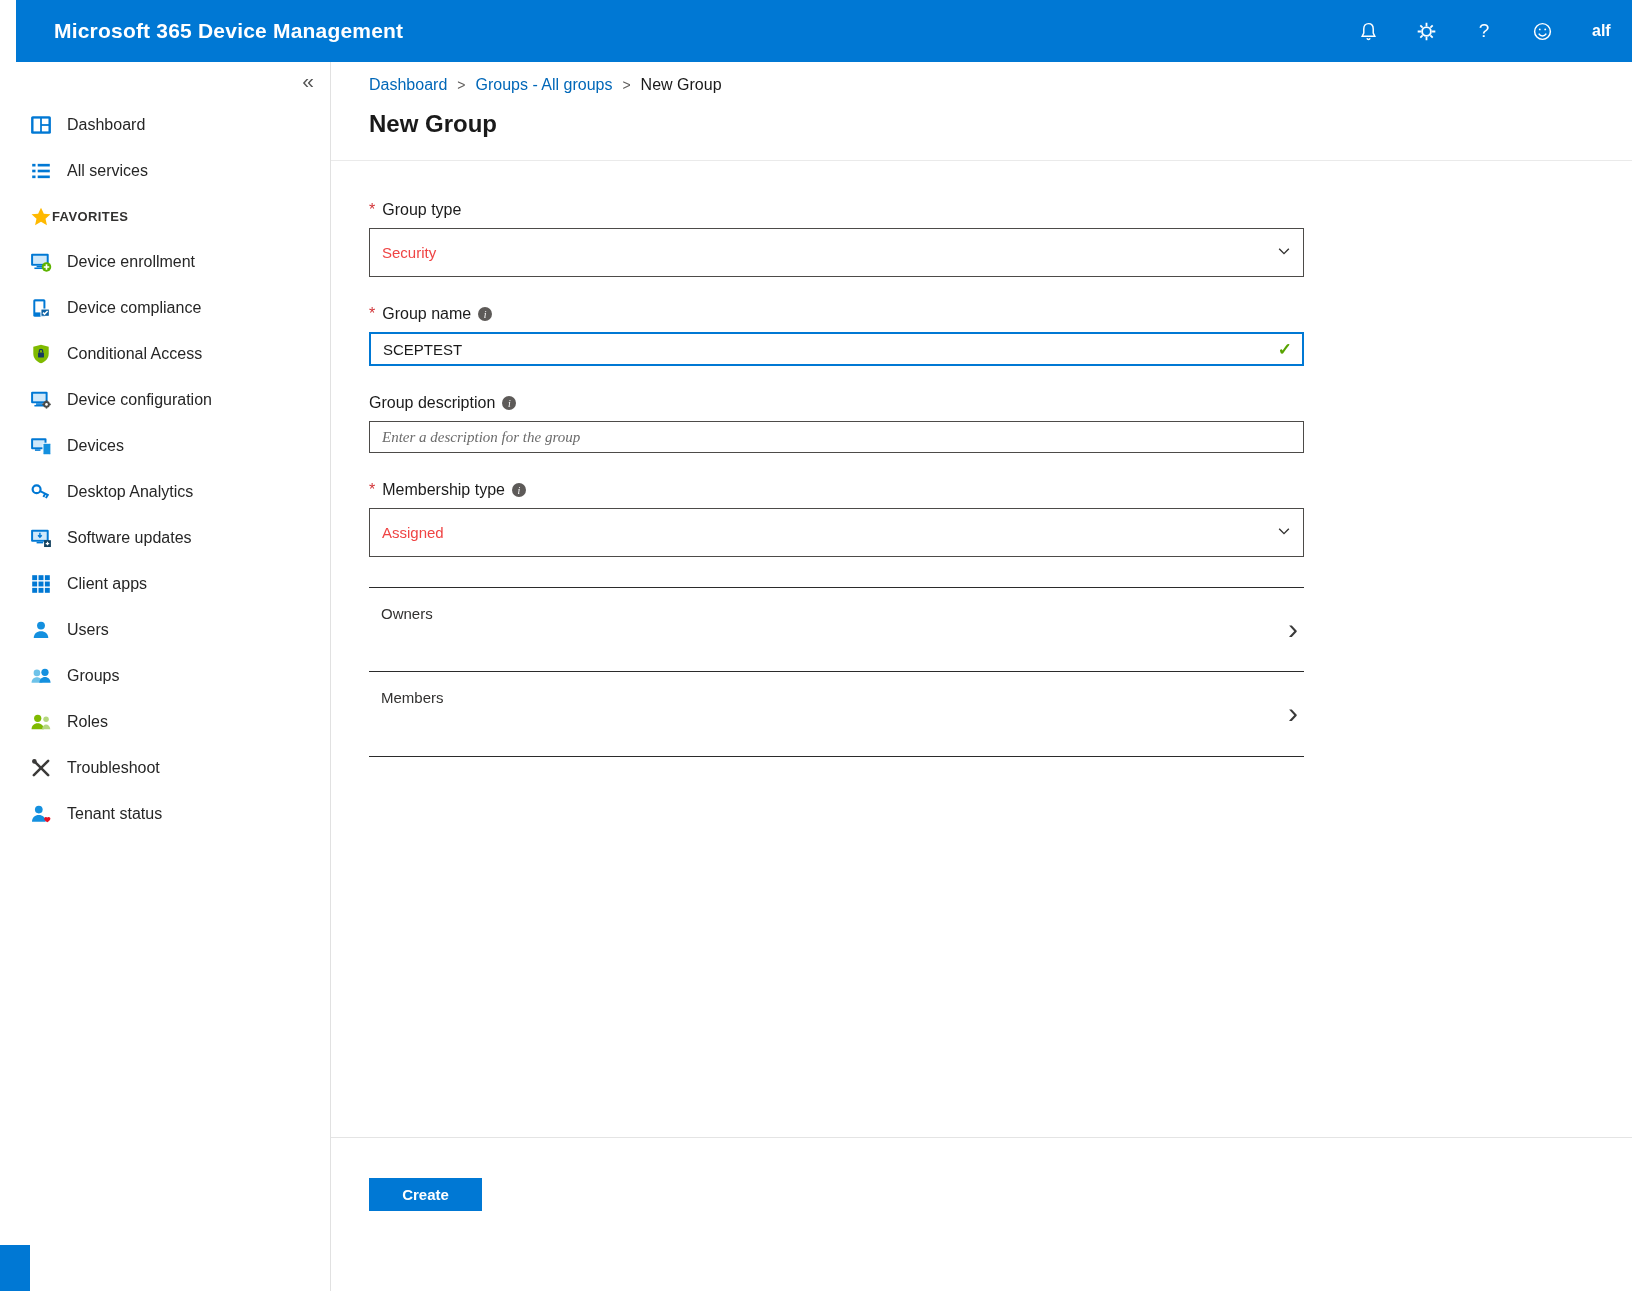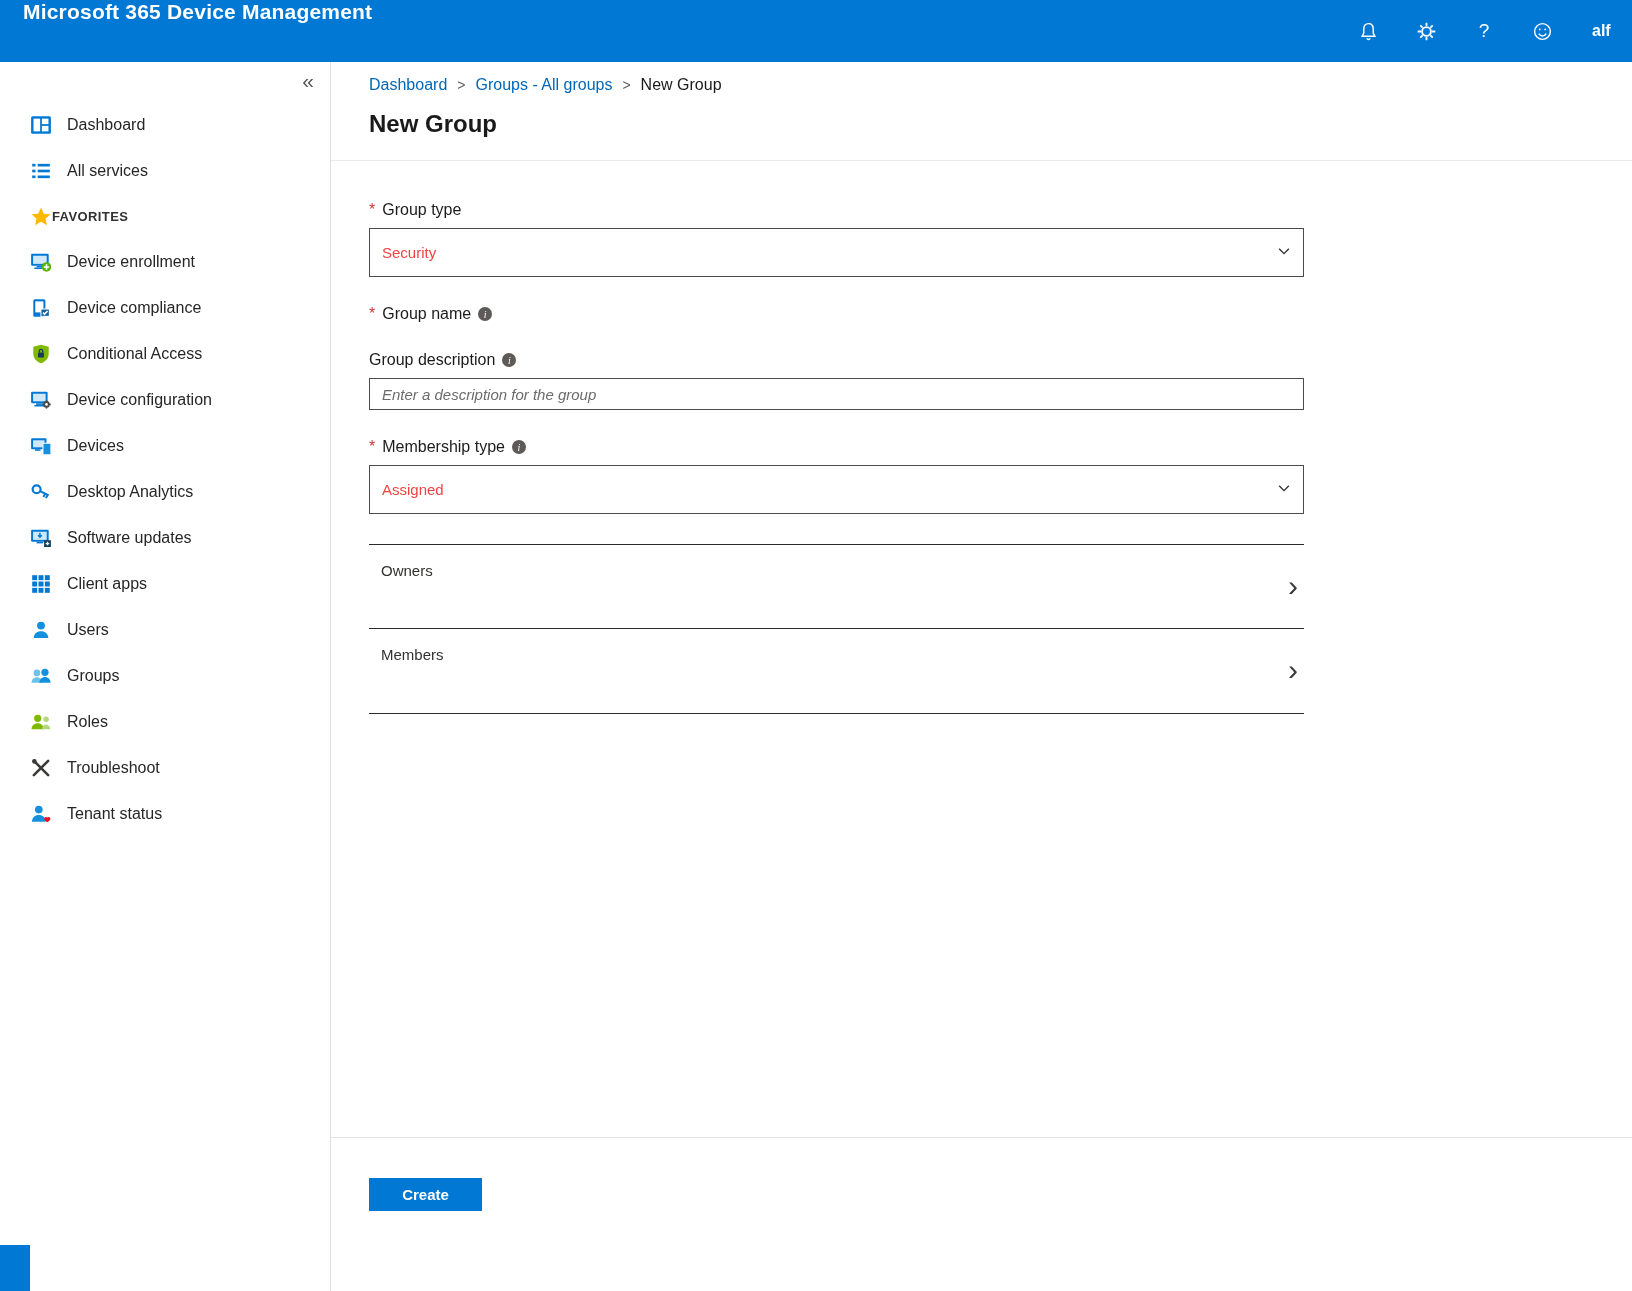--- a/index.html
+++ b/index.html
@@ -3,22 +3,22 @@
 <meta charset="utf-8">
 <style>
   * { box-sizing: border-box; margin: 0; padding: 0; }
   body {
     width: 1632px; height: 1291px; overflow: hidden;
     font-family: "Liberation Sans", sans-serif;
     background: #ffffff; color: #1a1a1a; position: relative;
   }
   
   .topbar {
-    height: 62px; background: #0078d4; display: flex; 
-    color: #fff; padding: 0 10px 0 23px;
+    height: 62px; background: #0078d4; display: flex; align-items: center;
+    color: #fff; padding: 0 10px 0 38px; margin-left: 16px;
   }
   .topbar-title { font-size: 21px; font-weight: bold; letter-spacing: 0.2px; }
   .topbar-right { margin-left: auto; display: flex; align-items: center; gap: 30px; padding-right: 4px; }
   .tb-icon { width: 28px; height: 28px; display: flex; align-items: center; justify-content: center; cursor: pointer; }
   .tb-icon svg { width: 21px; height: 21px; }
   .tb-help { font-size: 19px; color: #fff; font-weight: 400; }
   .tb-user { font-size: 16px; font-weight: bold; color: #fff; margin-left: 6px; width: 26px; overflow: hidden; white-space: nowrap; }
   
   .layout { display: flex; height: 1229px; }
   
@@ -67,21 +67,21 @@
   .select-box svg { width: 14px; height: 14px; }
   .input-wrap { height: 34px; border: 2px solid #0078d4; display: flex; align-items: center; background: #fff; }
   .input-wrap input {
     flex: 1; border: none; outline: none; font-size: 15px; color: #1a1a1a;
     padding: 0 12px; height: 100%; font-family: "Liberation Sans", sans-serif;
   }
   .valid-check { color: #57a300; font-size: 17px; font-weight: bold; margin-right: 10px; }
   .input-plain { height: 32px; border: 1px solid #4d4b49; display: flex; align-items: center; background: #fff; }
   .input-plain input {
     flex: 1; border: none; outline: none; font-size: 15px; color: #000000;
-    padding: 0 12px; height: 100%; font-family: Liberation Sans, sans-serif;
+    padding: 0 12px; height: 100%; font-family: Liberation Serif, serif;
   }
   .input-plain input::placeholder { font-style: italic; color: #6b6b6b; }
   
   .picker-sections { width: 935px; margin-top: 30px; }
   .picker-row { position: relative; height: 85px; border-bottom: 1px solid #2b2b2b; cursor: pointer; }
   .picker-row.first { border-top: 1px solid #2b2b2b; }
   .picker-label { position: absolute; top: 17px; left: 12px; font-size: 15px; color: #323130; }
   .picker-chevron {
     position: absolute; right: 6px; top: 50%; transform: translateY(-54%);
     font-size: 30px; color: #3a3a3a; line-height: 1;
@@ -371,20 +371,24 @@
           </span>
         </div>
       </div>
 
       <div class="field">
         <div class="field-label">
           <span class="req">*</span>
           <span>Group name</span>
           <span class="info-dot">i</span>
         </div>
+        <div class="input-wrap">
+          <input type="text" value="SCEPTEST" style="">
+          <span class="valid-check">✓</span>
+        </div>
       </div>
 
       <div class="field">
         <div class="field-label">
           <span>Group description</span>
           <span class="info-dot">i</span>
         </div>
         <div class="input-plain">
           <input type="text" placeholder="Enter a description for the group" style="">
         </div>

